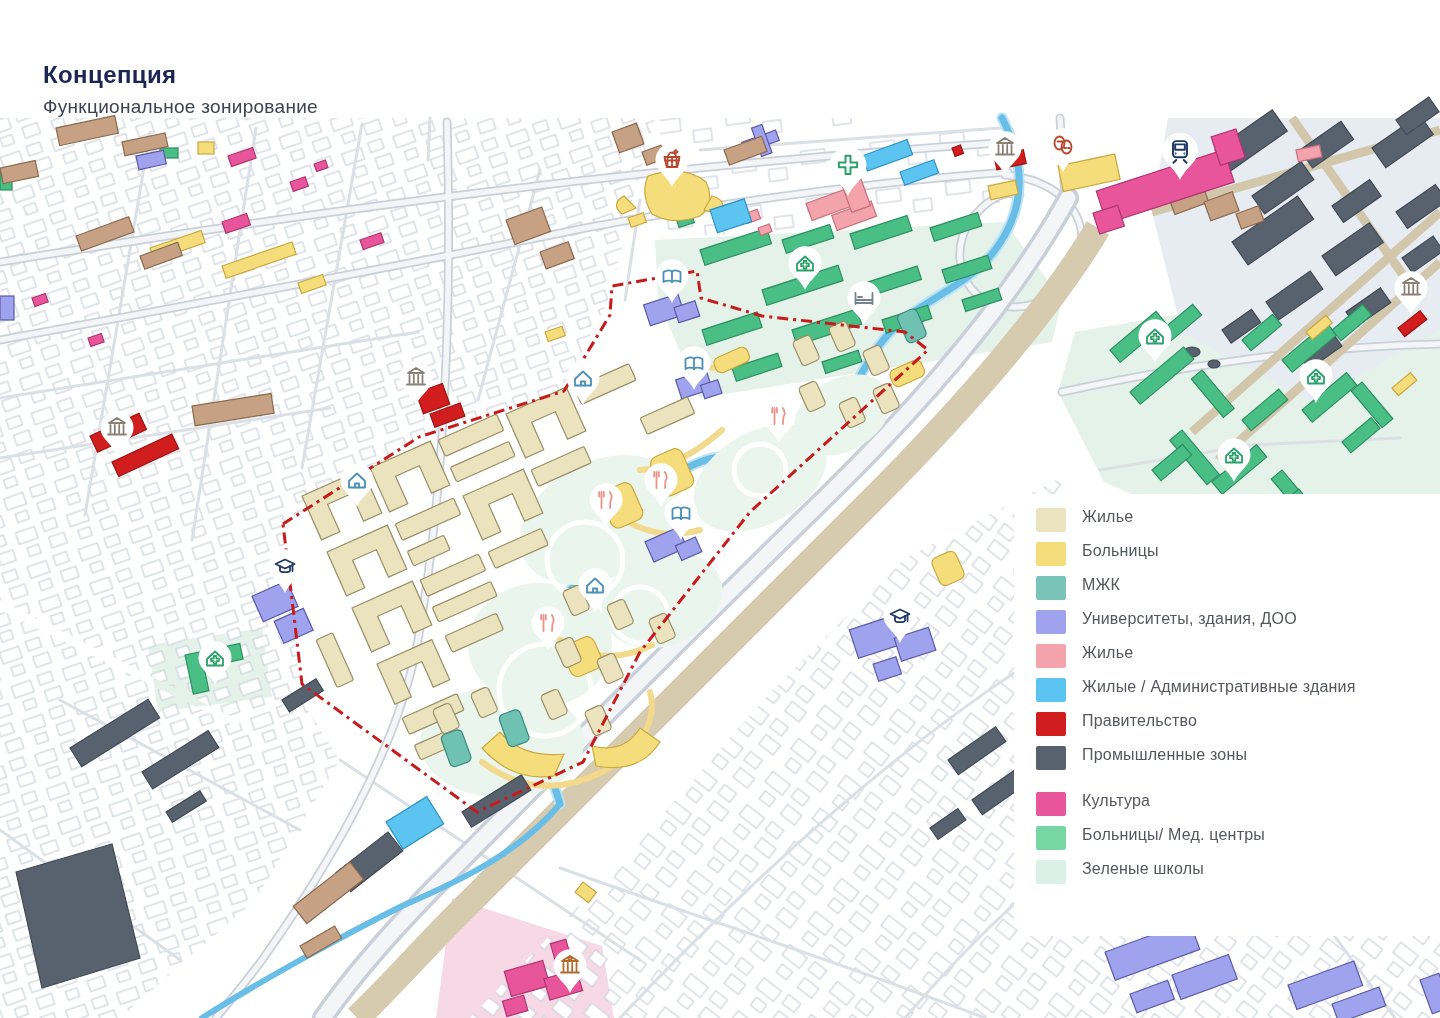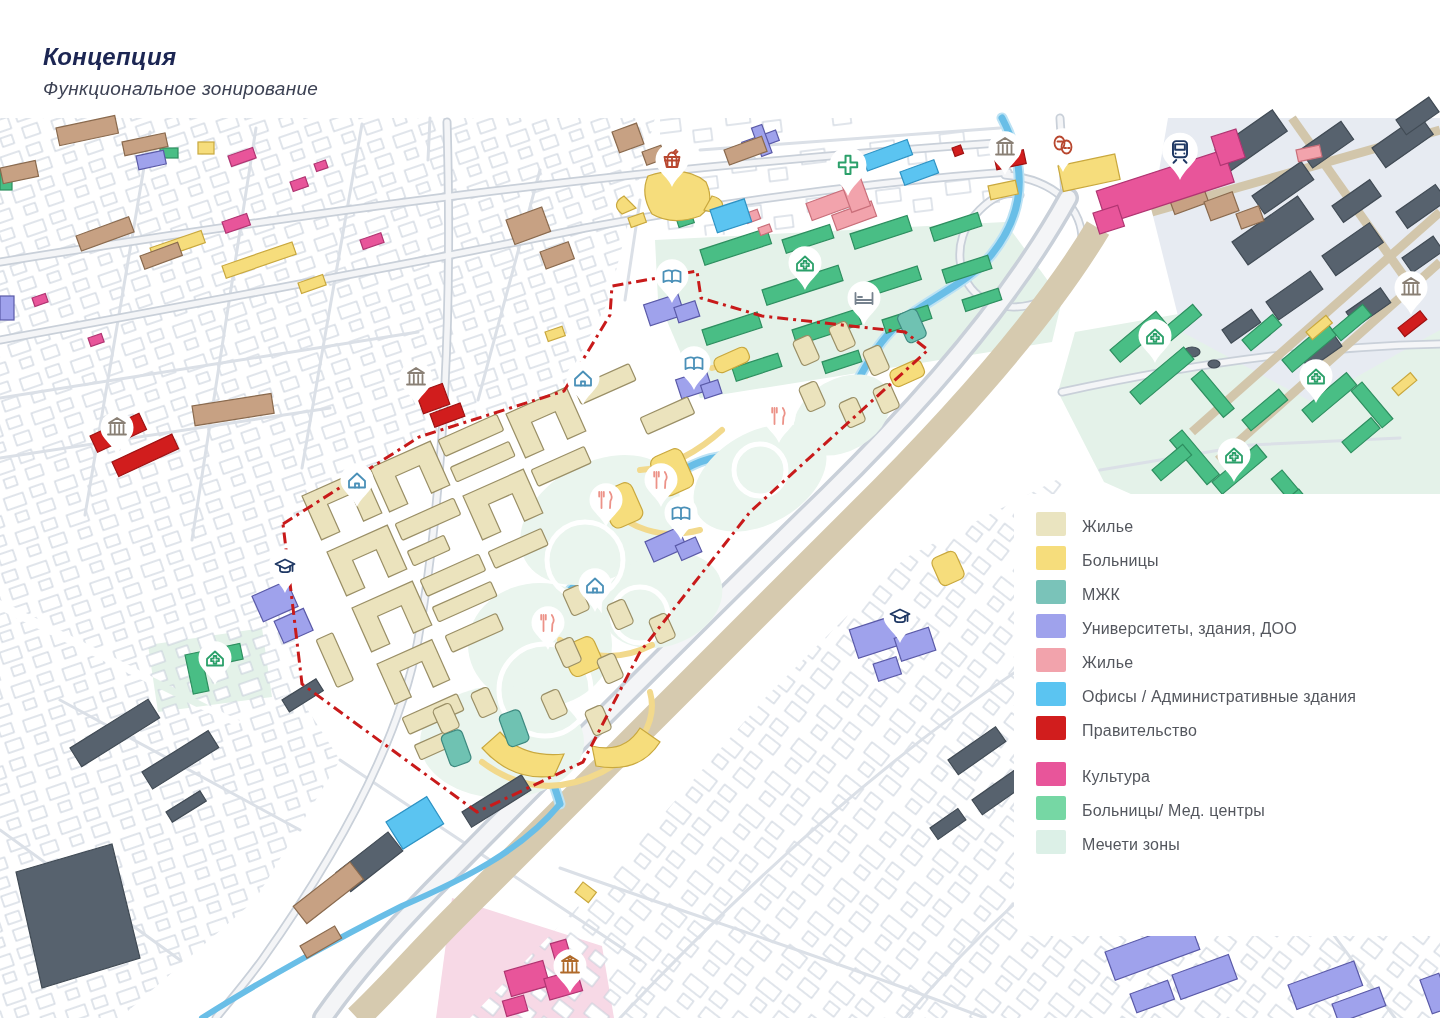--- a/index.html
+++ b/index.html
@@ -2,28 +2,28 @@
 <html><head>
 <meta charset="utf-8">
 <style>
   html,body{margin:0;padding:0;}
   body{width:1440px;height:1018px;position:relative;overflow:hidden;background:#ffffff;
        font-family:"Liberation Sans", sans-serif;}
   #stage{position:absolute;inset:0;width:1440px;height:1018px;}
   svg{position:absolute;left:0;top:0;}
 
   
-  .hdr{position:absolute;left:43px;top:42px;z-index:30;font-style:italic;}
+  .hdr{position:absolute;left:43px;top:60px;z-index:30;}
   .hdr .t{font-size:24px;font-weight:700;color:#1C2653;letter-spacing:.4px;line-height:1.25;}
   .hdr .s{font-size:19px;font-weight:400;color:#3D4254;letter-spacing:.3px;margin-top:6px;}
 
   
   .legend{position:absolute;left:1014px;top:494px;width:426px;height:442px;background:#ffffff;
           border-radius:18px 0 0 18px;z-index:20;box-sizing:border-box;padding:14px 0 0 22px;}
-  .lrow{display:flex;align-items:flex-end;height:28px;margin-bottom:6px;}
+  .lrow{display:flex;align-items:flex-start;height:28px;margin-bottom:6px;}
   .lrow.gap{margin-top:18px;}
   .sw{width:30px;height:24px;border-radius:2px;flex:0 0 auto;}
   .ltxt{font-size:16px;color:#54575E;margin-left:16px;white-space:nowrap;letter-spacing:.2px;}
 
   
   .hs{fill:#ffffff;stroke:#C8D0DB;stroke-width:1.1;}
   .rm{stroke:#DBE0E7;stroke-width:3;fill:none;stroke-linecap:round;}
   .rdc{stroke:#C9D0D9;fill:none;stroke-linecap:round;}
   .rd{stroke:#F4F5F7;fill:none;stroke-linecap:round;}
   .zone-green{fill:#E4F2E9;}
@@ -692,33 +692,37 @@
     <div class="lrow">
       <span class="sw" style="background-color: rgb(159, 162, 236);"></span>
       <span class="ltxt">Университеты, здания, ДОО</span>
       </div>
     <div class="lrow">
       <span class="sw" style="background-color: rgb(242, 163, 172);"></span>
       <span class="ltxt">Жилье</span>
       </div>
     <div class="lrow">
       <span class="sw" style="background-color: rgb(91, 196, 241);"></span>
-      <span class="ltxt">Офисы / Административные здания</span>
+      <span class="ltxt">Жилые / Административные здания</span>
       </div>
     <div class="lrow">
       <span class="sw" style="background-color: rgb(209, 29, 29);"></span>
       <span class="ltxt">Правительство</span>
+      </div>
+    <div class="lrow">
+      <span class="sw" style="background-color: rgb(87, 98, 110);"></span>
+      <span class="ltxt">Промышленные зоны</span>
       </div>
     <div class="lrow gap">
       <span class="sw" style="background-color: rgb(232, 85, 154);"></span>
       <span class="ltxt">Культура</span>
       </div>
     <div class="lrow">
       <span class="sw" style="background-color: rgb(118, 215, 164);"></span>
       <span class="ltxt">Больницы/ Мед. центры</span>
       </div>
     <div class="lrow">
       <span class="sw" style="background-color: rgb(220, 240, 231);"></span>
-      <span class="ltxt">Мечети зоны</span>
+      <span class="ltxt">Зеленые школы</span>
       </div>
   </div>
 
 </div>
 
 </body></html>

